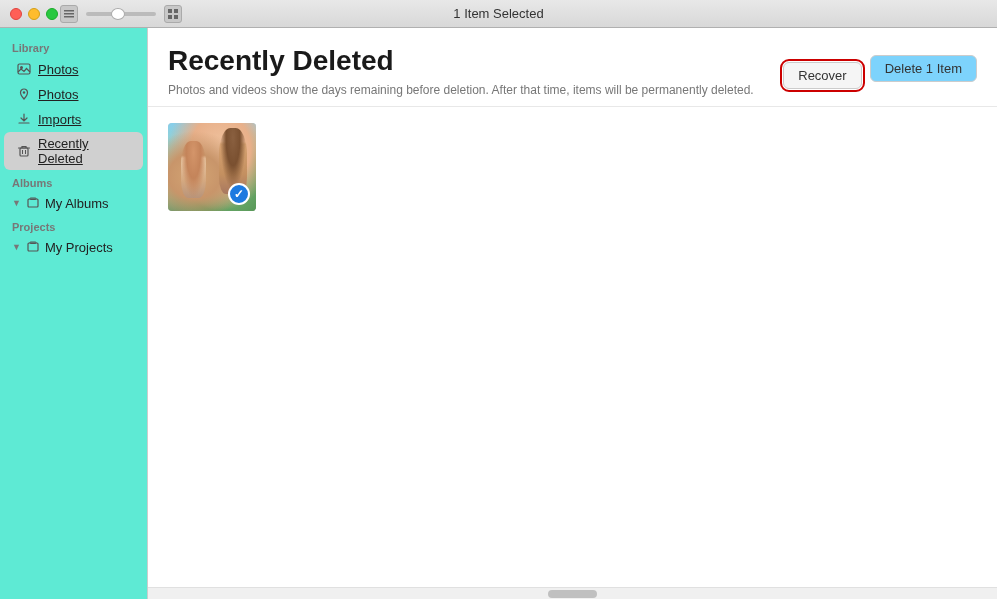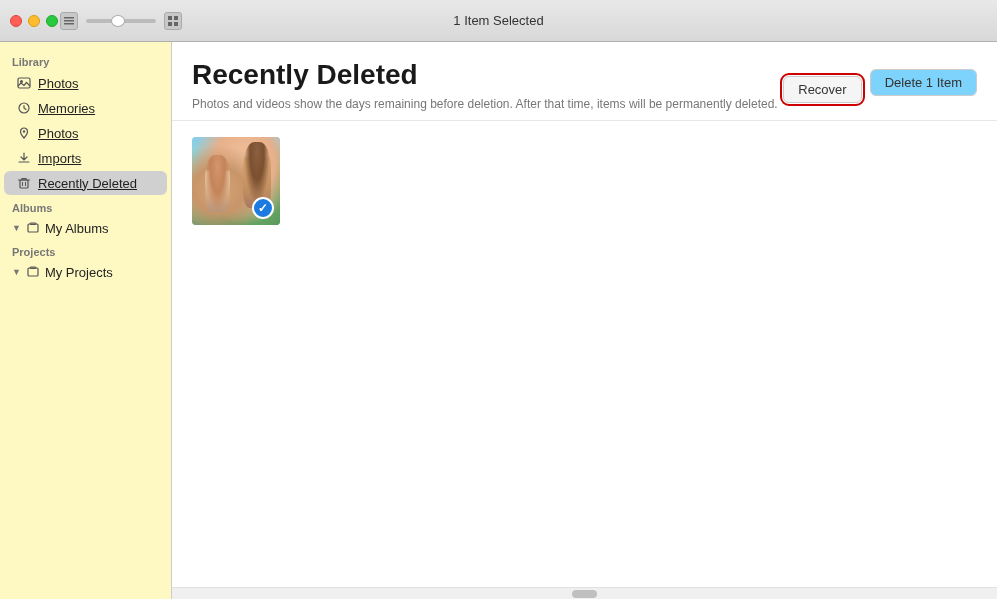--- a/index.html
+++ b/index.html
@@ -9,21 +9,21 @@
       height: 599px;
       font-family: -apple-system, BlinkMacSystemFont, "San Francisco", "Helvetica Neue", Arial, sans-serif;
       background: #ececec;
       overflow: hidden;
       display: flex;
       flex-direction: column;
     }
 
     
     .titlebar {
-      height: 42px;
+      height: 28px;
       background: linear-gradient(to bottom, #e8e8e8, #d8d8d8);
       border-bottom: 1px solid #b0b0b0;
       display: flex;
       align-items: center;
       justify-content: center;
       position: relative;
       flex-shrink: 0;
     }
 
     .titlebar-title {
@@ -77,22 +77,22 @@
 
     
     .app-body {
       display: flex;
       flex: 1;
       overflow: hidden;
     }
 
     
     .sidebar {
-      width: 172px;
-      background: #fef9c3;
+      width: 148px;
+      background: #5eead4;
       border-right: 1px solid #ccc;
       padding: 8px 0;
       flex-shrink: 0;
       overflow-y: auto;
     }
 
     .sidebar-section-label {
       font-size: 11px;
       font-weight: 700;
       color: #777;
@@ -353,29 +353,20 @@
       <div class="sidebar-icon">
         <svg width="14" height="14" viewBox="0 0 14 14" fill="none">
           <rect x="1" y="2" width="12" height="10" rx="1.5" stroke="#555" stroke-width="1.2" fill="none"></rect>
           <circle cx="4.5" cy="5.5" r="1.5" fill="#555"></circle>
           <polyline points="1,10 4,7 7,9.5 9.5,6.5 13,10" stroke="#555" stroke-width="1.2" fill="none"></polyline>
         </svg>
       </div>
       <span class="sidebar-item-label">Photos</span>
     </div>
 
-    <div class="sidebar-item">
-      <div class="sidebar-icon">
-        <svg width="14" height="14" viewBox="0 0 14 14" fill="none">
-          <path d="M7 2C4.24 2 2 4.24 2 7s2.24 5 5 5 5-2.24 5-5-2.24-5-5-5z" stroke="#555" stroke-width="1.2" fill="none"></path>
-          <path d="M7 4.5v2.5l2 1.5" stroke="#555" stroke-width="1.2" stroke-linecap="round"></path>
-        </svg>
-      </div>
-      <span class="sidebar-item-label">Memories</span>
-    </div>
 
 
     <div class="sidebar-item">
       <div class="sidebar-icon">
         <svg width="14" height="14" viewBox="0 0 14 14" fill="none">
           <path d="M7 2C5.07 2 3.5 3.57 3.5 5.5c0 2.63 3.5 6.5 3.5 6.5S10.5 8.13 10.5 5.5C10.5 3.57 8.93 2 7 2z" stroke="#555" stroke-width="1.2" fill="none"></path>
           <circle cx="7" cy="5.5" r="1.2" fill="#555"></circle>
         </svg>
       </div>
       <span class="sidebar-item-label">Photos</span>

